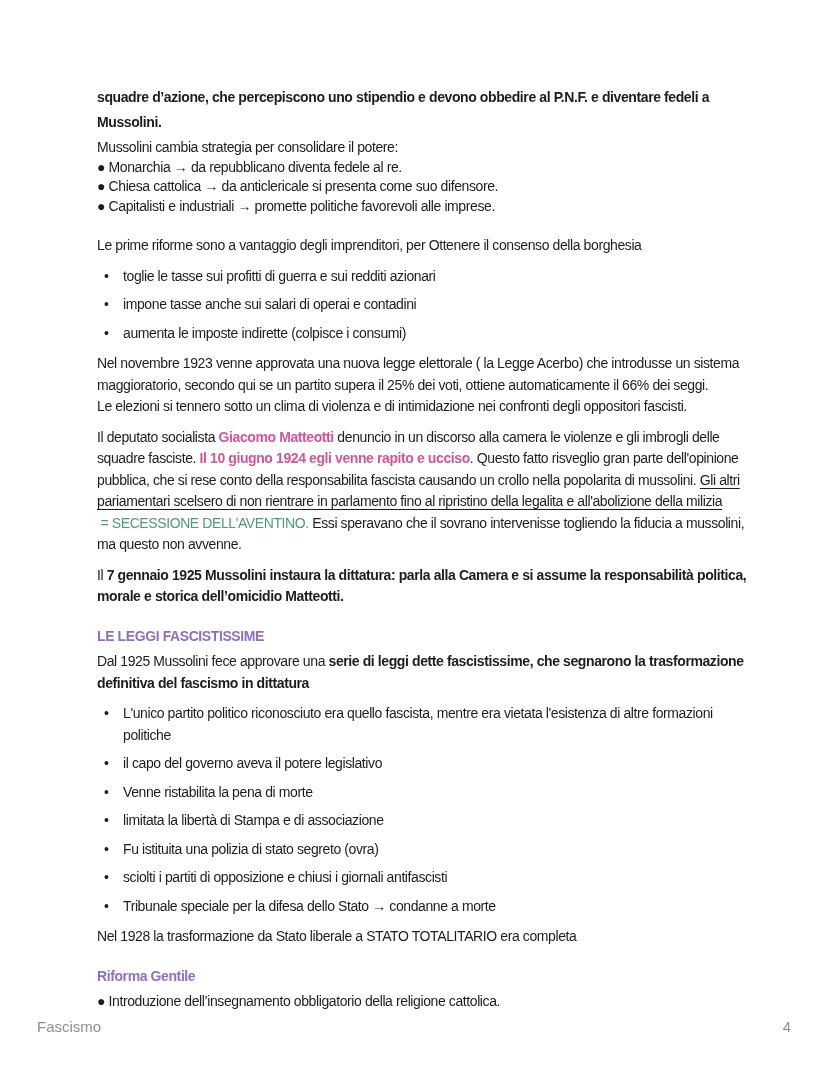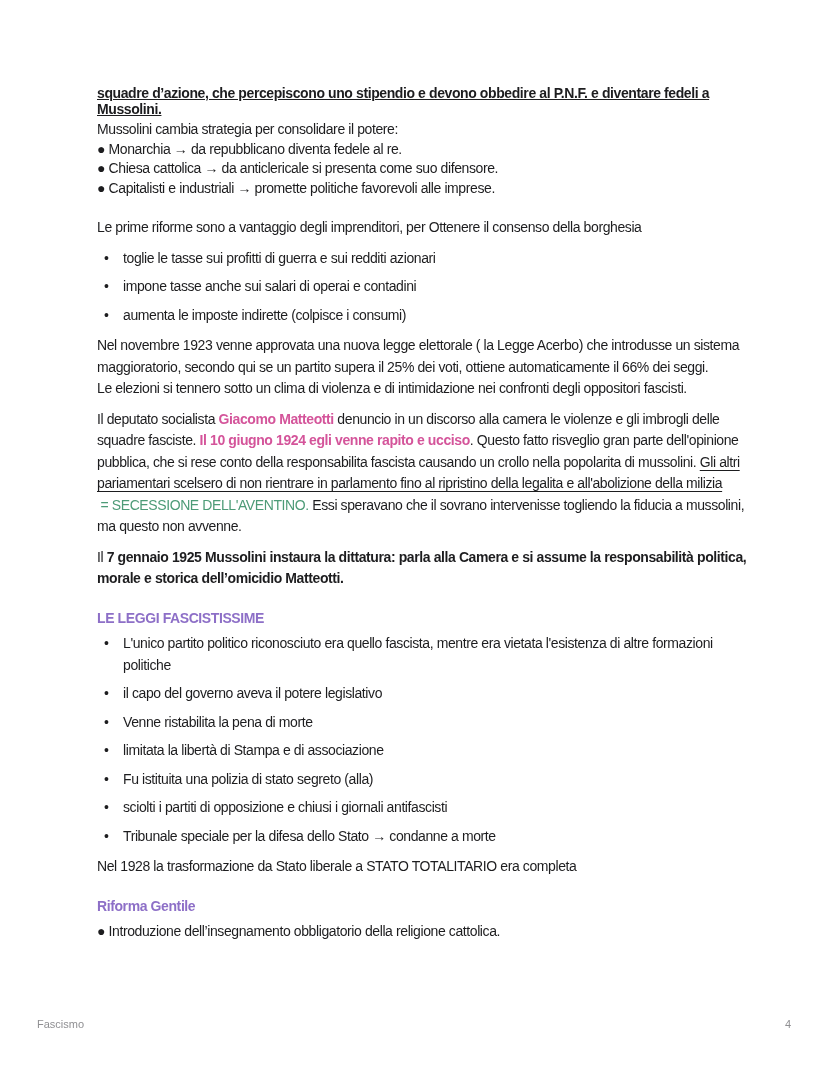--- a/index.html
+++ b/index.html
@@ -15,21 +15,21 @@
   .content {
     position: absolute;
     left: 97px;
     top: 85px;
     width: 660px;
     font-size: 14px;
     letter-spacing: -0.4px;
     line-height: 21.5px;
   }
   .para { margin: 0 0 9px 0; }
-  .lead { font-weight: 700; line-height: 16px; margin-bottom: 3px; text-decoration: underline; }
+  .lead { font-weight: 700; line-height: 25px; margin-bottom: 3px; }
   .compact { line-height: 19.5px; margin-bottom: 19px; }
   .heading {
     color: var(--heading-purple, #8d6fc7);
     font-weight: 700;
     margin: 18px 0 4px 0;
   }
   .list { list-style: none; margin: 0 0 9px 0; padding: 0; }
   .list li { position: relative; padding-left: 26px; margin: 0 0 7px 0; }
   .list li::before {
     content: "\2022";
@@ -37,21 +37,21 @@
     left: 7px;
     top: 0;
   }
   .pink  { color: var(--highlight-pink, #d4549a); font-weight: 600; }
   .green { color: var(--highlight-green, #4d9b77); font-weight: 400; }
   .bold  { font-weight: 700; }
   .underline { text-decoration: underline; text-underline-offset: 3px; }
   .footer-left, .footer-right {
     position: absolute;
     top: 1018px;
-    font-size: 11px;
+    font-size: 15px;
     letter-spacing: 0;
     color: var(--footer-gray, #8f8f92);
   }
   .footer-left  { left: 37px; }
   .footer-right { right: 37px; text-align: right; }
 </style>
 </head>
 <body>
 
 <div class="page">
@@ -61,26 +61,27 @@
       <p class="para"><span>Le prime riforme sono a vantaggio degli imprenditori, per Ottenere il consenso della borghesia</span></p>
       <ul class="list">
         <li>toglie le tasse sui profitti di guerra e sui redditi azionari</li>
         <li>impone tasse anche sui salari di operai e contadini</li>
         <li>aumenta le imposte indirette (colpisce i consumi)</li>
       </ul>
       <p class="para"><span>Nel novembre 1923 venne approvata una nuova legge elettorale  ( la Legge Acerbo) che introdusse un sistema maggioratorio, secondo qui se un partito supera il 25% dei voti, ottiene automaticamente il 66% dei seggi.</span><br><span>Le elezioni si tennero sotto un clima di violenza e di intimidazione nei confronti degli oppositori fascisti.</span></p>
       <p class="para"><span>Il deputato socialista </span><span class="pink">Giacomo Matteotti</span><span> denuncio in un discorso alla camera le violenze e gli imbrogli delle squadre fasciste. </span><span class="pink">Il 10 giugno 1924 egli venne rapito e ucciso</span><span>. Questo fatto risveglio gran parte dell'opinione pubblica, che si rese conto della responsabilita fascista causando un crollo nella popolarita di mussolini. </span><span class="underline">Gli altri pariamentari scelsero di non rientrare in parlamento fino al ripristino della legalita e all'abolizione della milizia</span><br><span class="green">&nbsp;= SECESSIONE DELL'AVENTINO.</span><span> Essi speravano che il sovrano intervenisse togliendo la fiducia a mussolini, ma questo non avvenne.</span></p>
       <p class="para"><span>Il </span><span class="bold">7 gennaio 1925 Mussolini instaura la dittatura: parla alla Camera e si assume la responsabilità politica, morale e storica dell’omicidio Matteotti.</span></p>
       <p class="para heading"><span>LE LEGGI FASCISTISSIME</span></p>
+      <p class="para"><span>Dal 1925 Mussolini fece approvare una </span><span class="bold">serie di leggi dette fascistissime, che segnarono la trasformazione definitiva del fascismo in dittatura</span></p>
       <ul class="list">
         <li>L'unico partito politico riconosciuto era quello fascista, mentre era vietata l'esistenza di altre formazioni politiche</li>
         <li>il capo del governo aveva il potere legislativo</li>
         <li>Venne ristabilita la pena di morte</li>
         <li>limitata la libertà di Stampa e di associazione</li>
-        <li>Fu istituita una polizia di stato segreto (alla)</li>
+        <li>Fu istituita una polizia di stato segreto (ovra)</li>
         <li>sciolti i partiti di opposizione e chiusi i giornali antifascisti</li>
         <li>Tribunale speciale per la difesa dello Stato → condanne a morte</li>
       </ul>
       <p class="para"><span>Nel 1928 la trasformazione da Stato liberale a STATO TOTALITARIO era completa</span></p>
       <p class="para heading"><span>Riforma Gentile</span></p>
       <p class="para"><span>● Introduzione dell’insegnamento obbligatorio della religione cattolica.</span></p>
     </div>
   <div class="footer-left">Fascismo</div>
   <div class="footer-right">4</div>
 </div>

